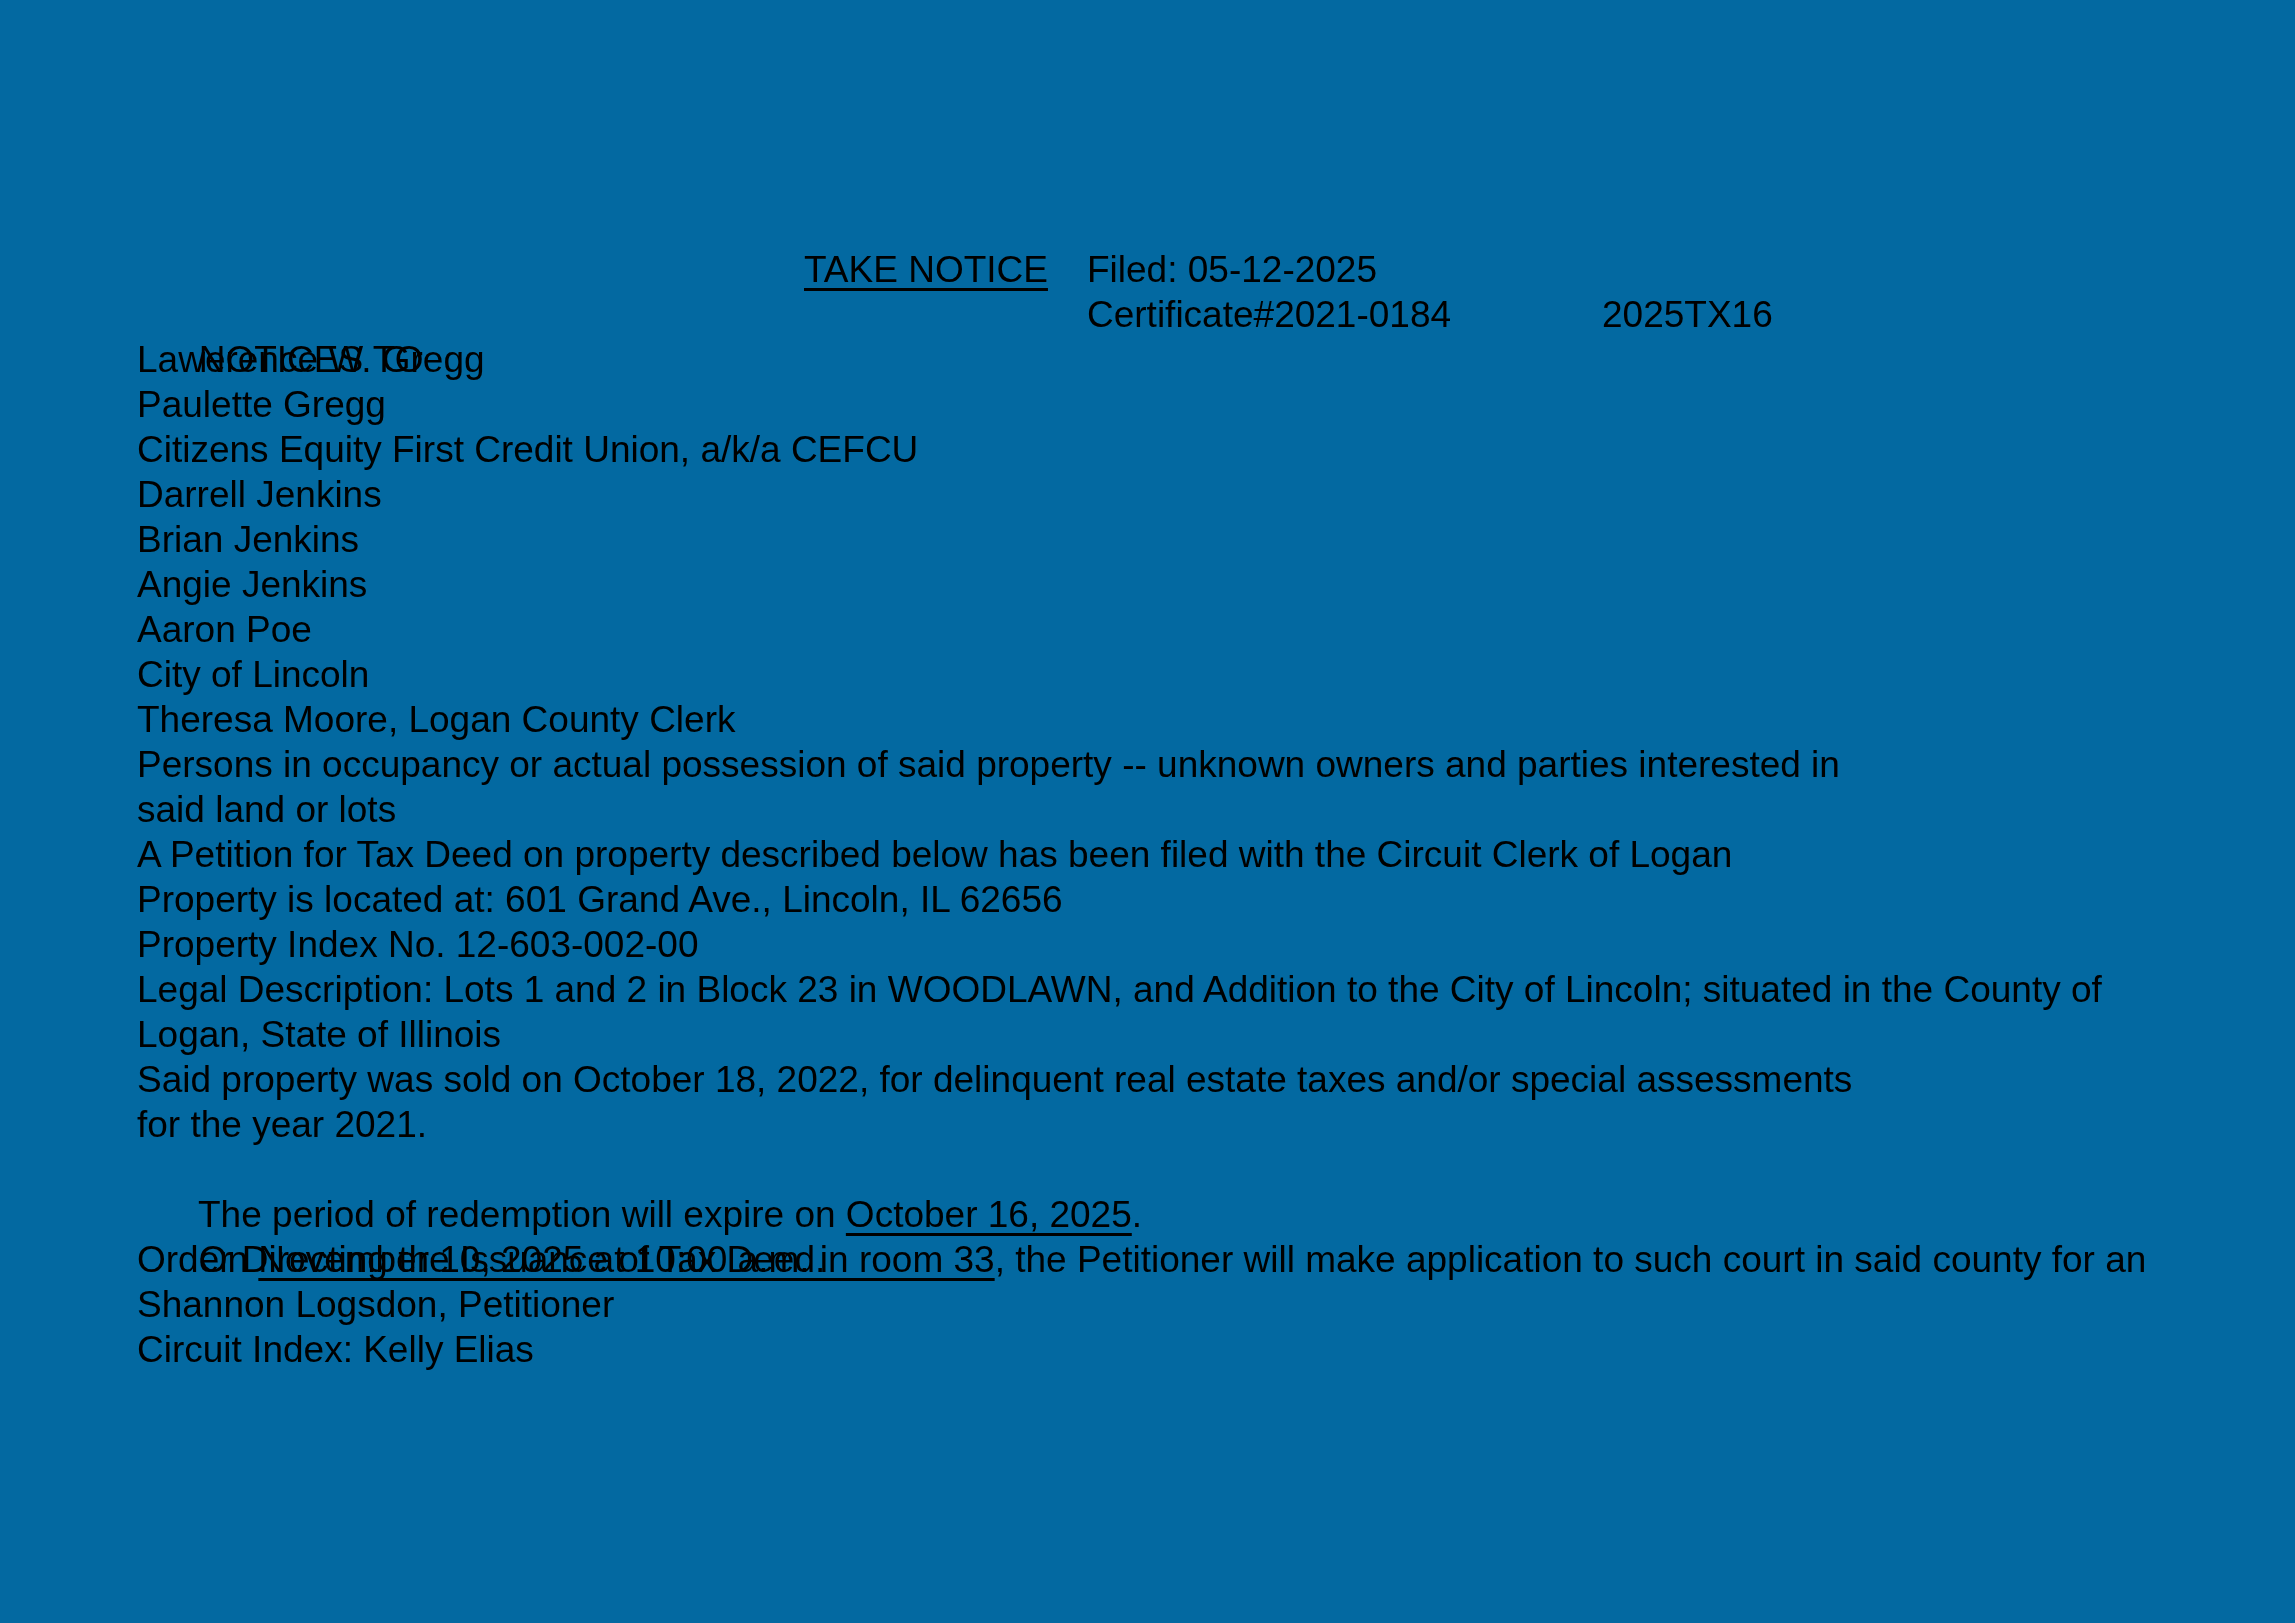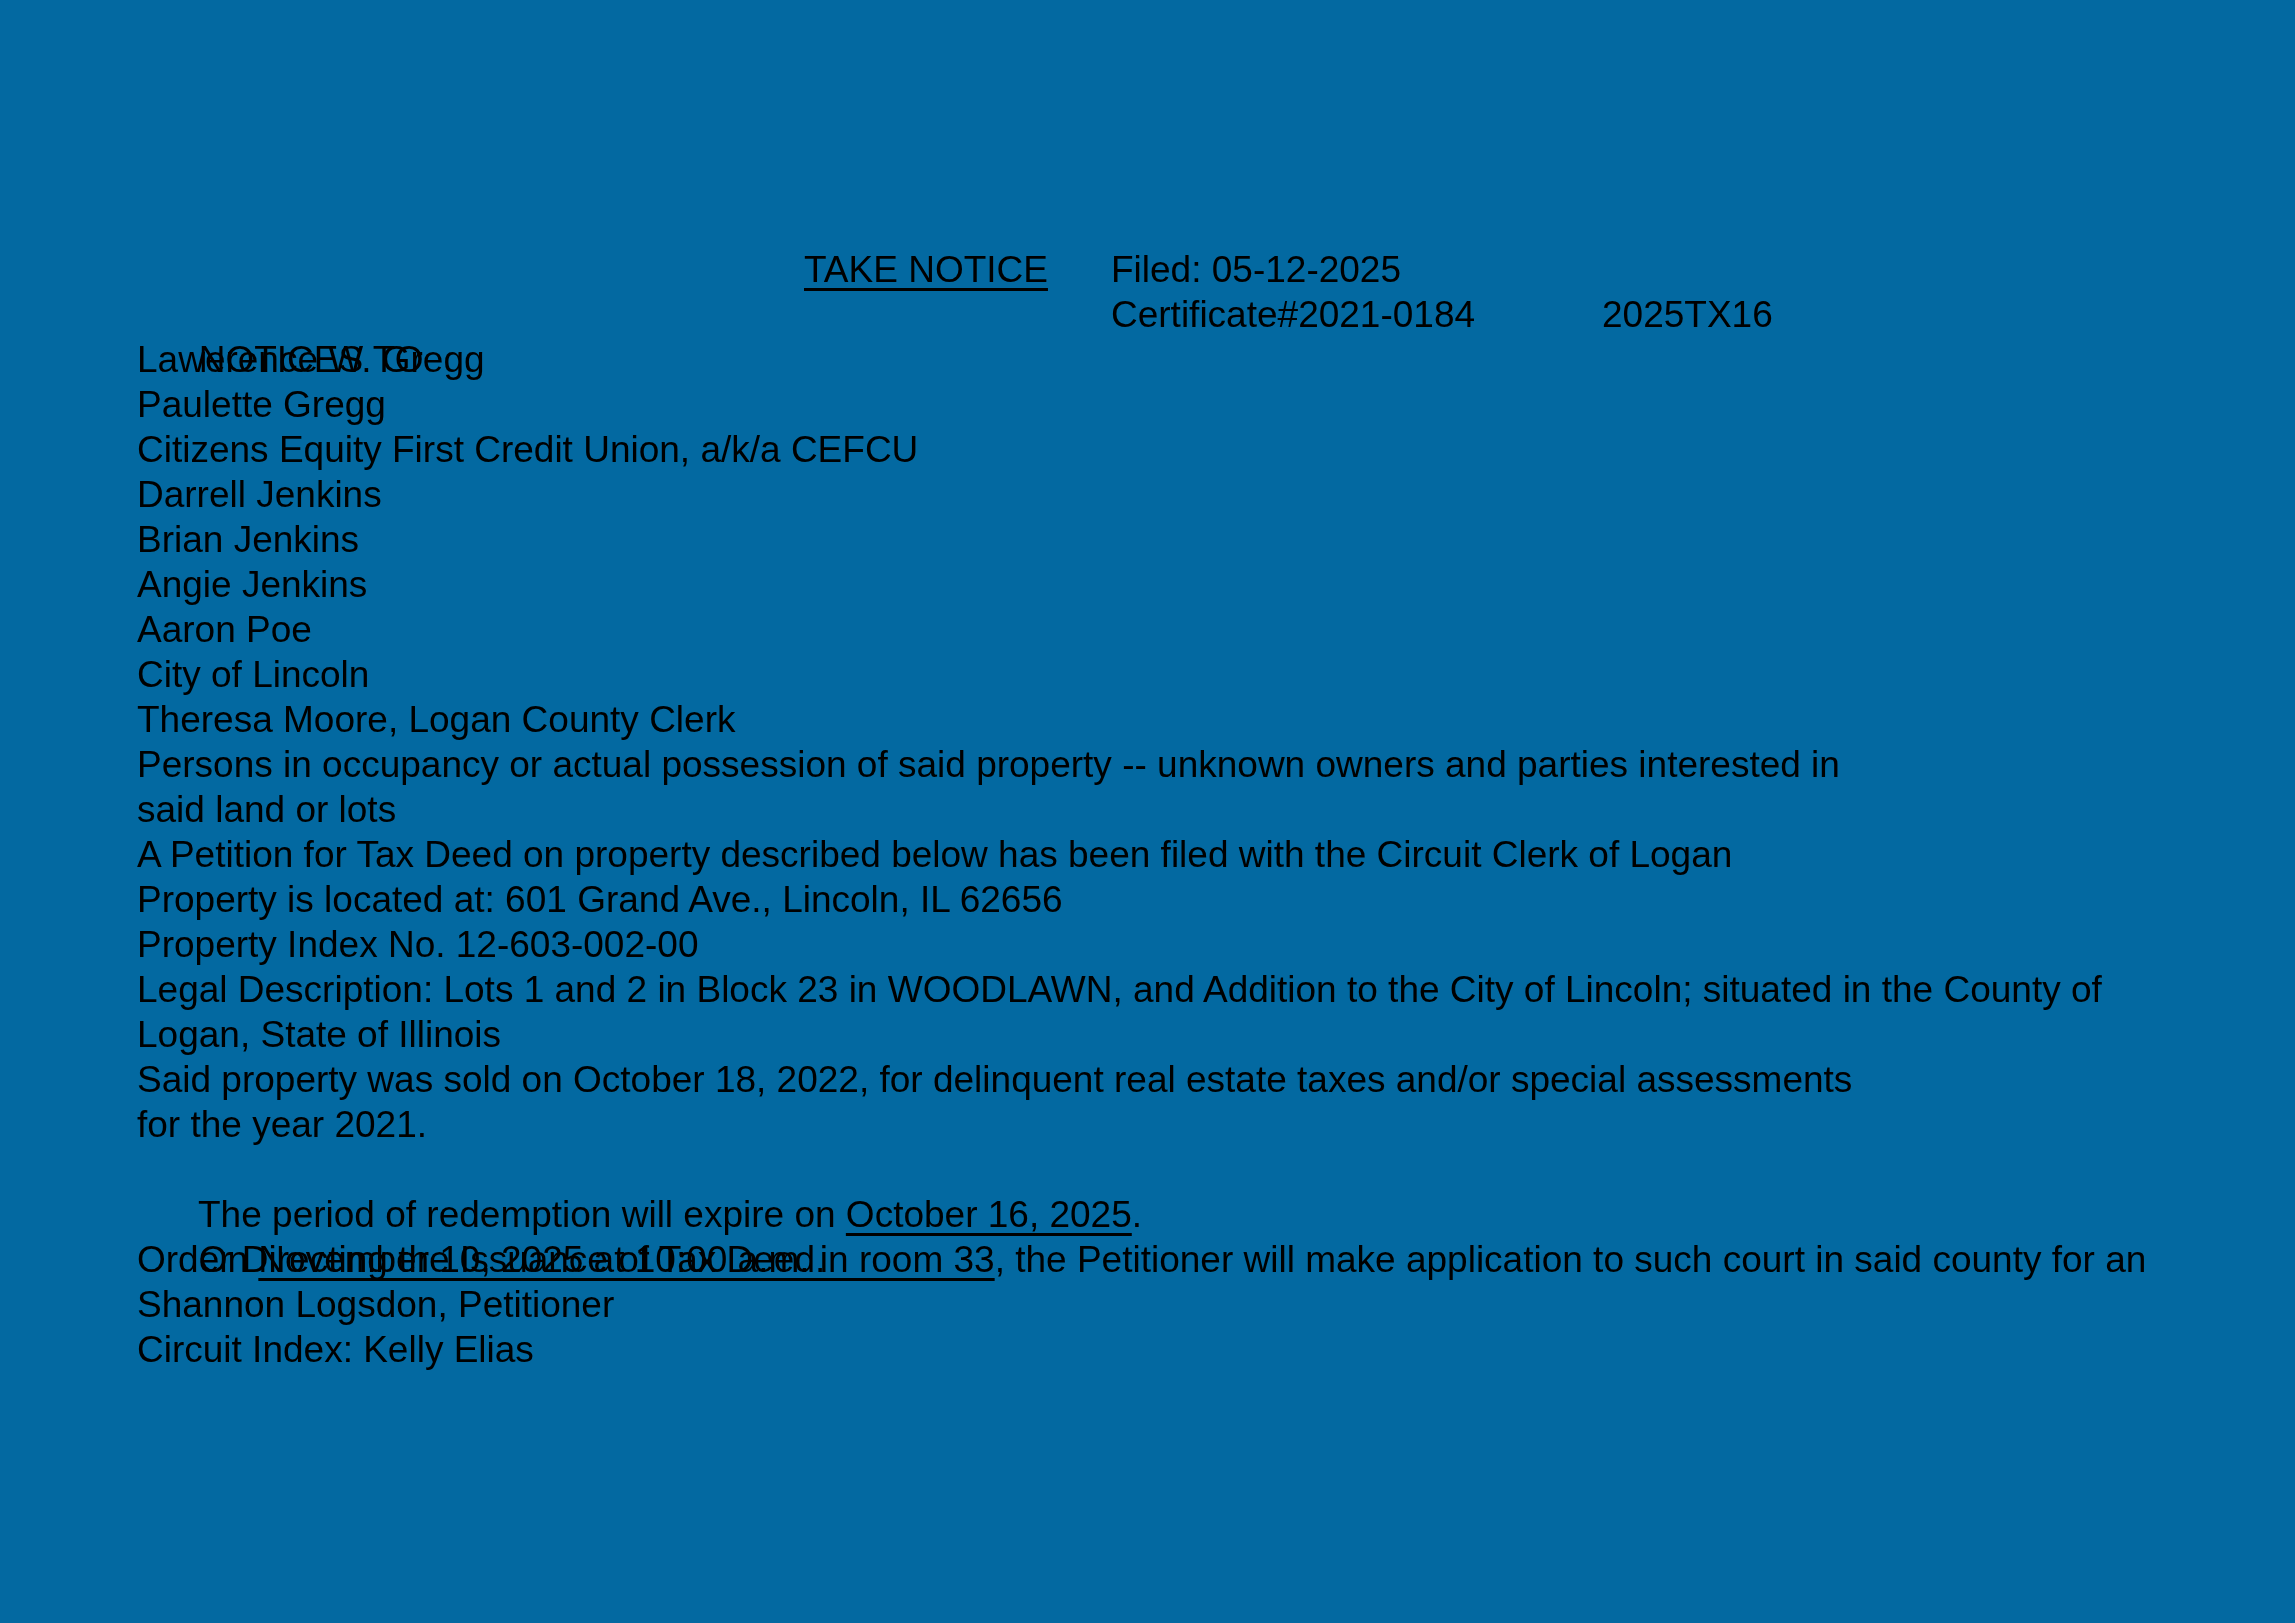--- a/index.html
+++ b/index.html
@@ -23,21 +23,21 @@
     height: 45px;
     line-height: 45px;
     white-space: pre;
   }
   .u {
     text-decoration: underline;
     text-decoration-thickness: 2.7px;
     text-underline-offset: 6.3px;
   }
   .title-pos { position: absolute; left: 667px; top: 0; }
-  .col-a { position: absolute; left: 950px; top: 0; margin-left: 24px; }
+  .col-a { position: absolute; left: 950px; top: 0; }
   .col-b { position: absolute; left: 1437px; top: 0; margin-left: 28px; }
 </style>
 </head>
 <body>
 
 <div class="page">
   <div class="doc">
 
     <div class="line">
       <span class="title-pos u">TAKE NOTICE</span>

